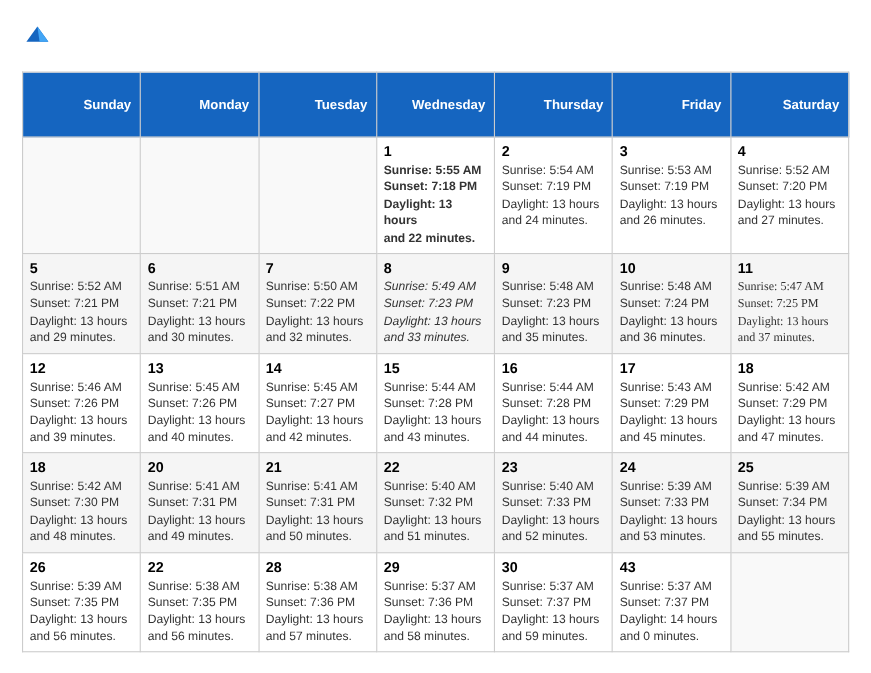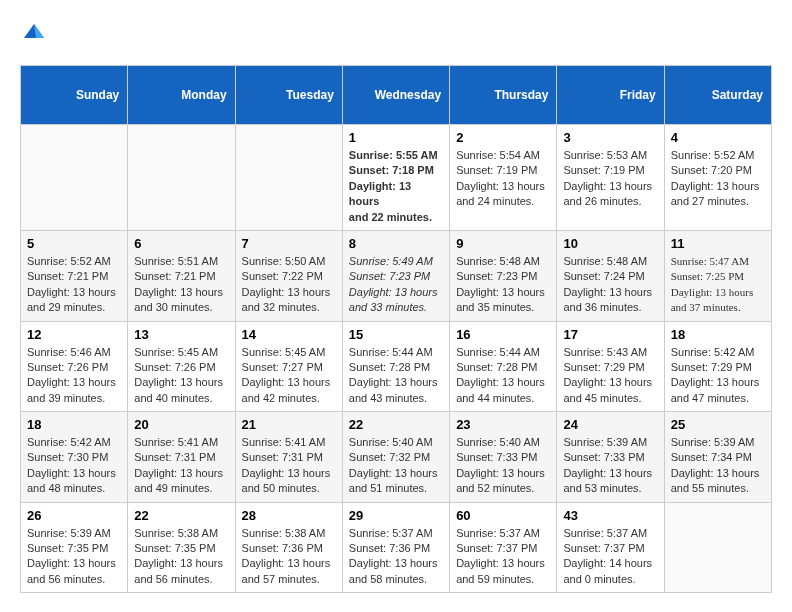--- a/index.html
+++ b/index.html
@@ -329,21 +329,21 @@
 and 57 minutes.</div>
         </td>
         <td>
           <span class="day-num">29</span>
           <div class="day-info" style="white-space: pre-line;">Sunrise: 5:37 AM
 Sunset: 7:36 PM
 Daylight: 13 hours
 and 58 minutes.</div>
         </td>
         <td>
-          <span class="day-num">60</span>
+          <span class="day-num">30</span>
           <div class="day-info" style="white-space: pre-line;">Sunrise: 5:37 AM
 Sunset: 7:37 PM
 Daylight: 13 hours
 and 59 minutes.</div>
         </td>
         <td>
           <span class="day-num">43</span>
           <div class="day-info" style="white-space: pre-line;">Sunrise: 5:37 AM
 Sunset: 7:37 PM
 Daylight: 14 hours

